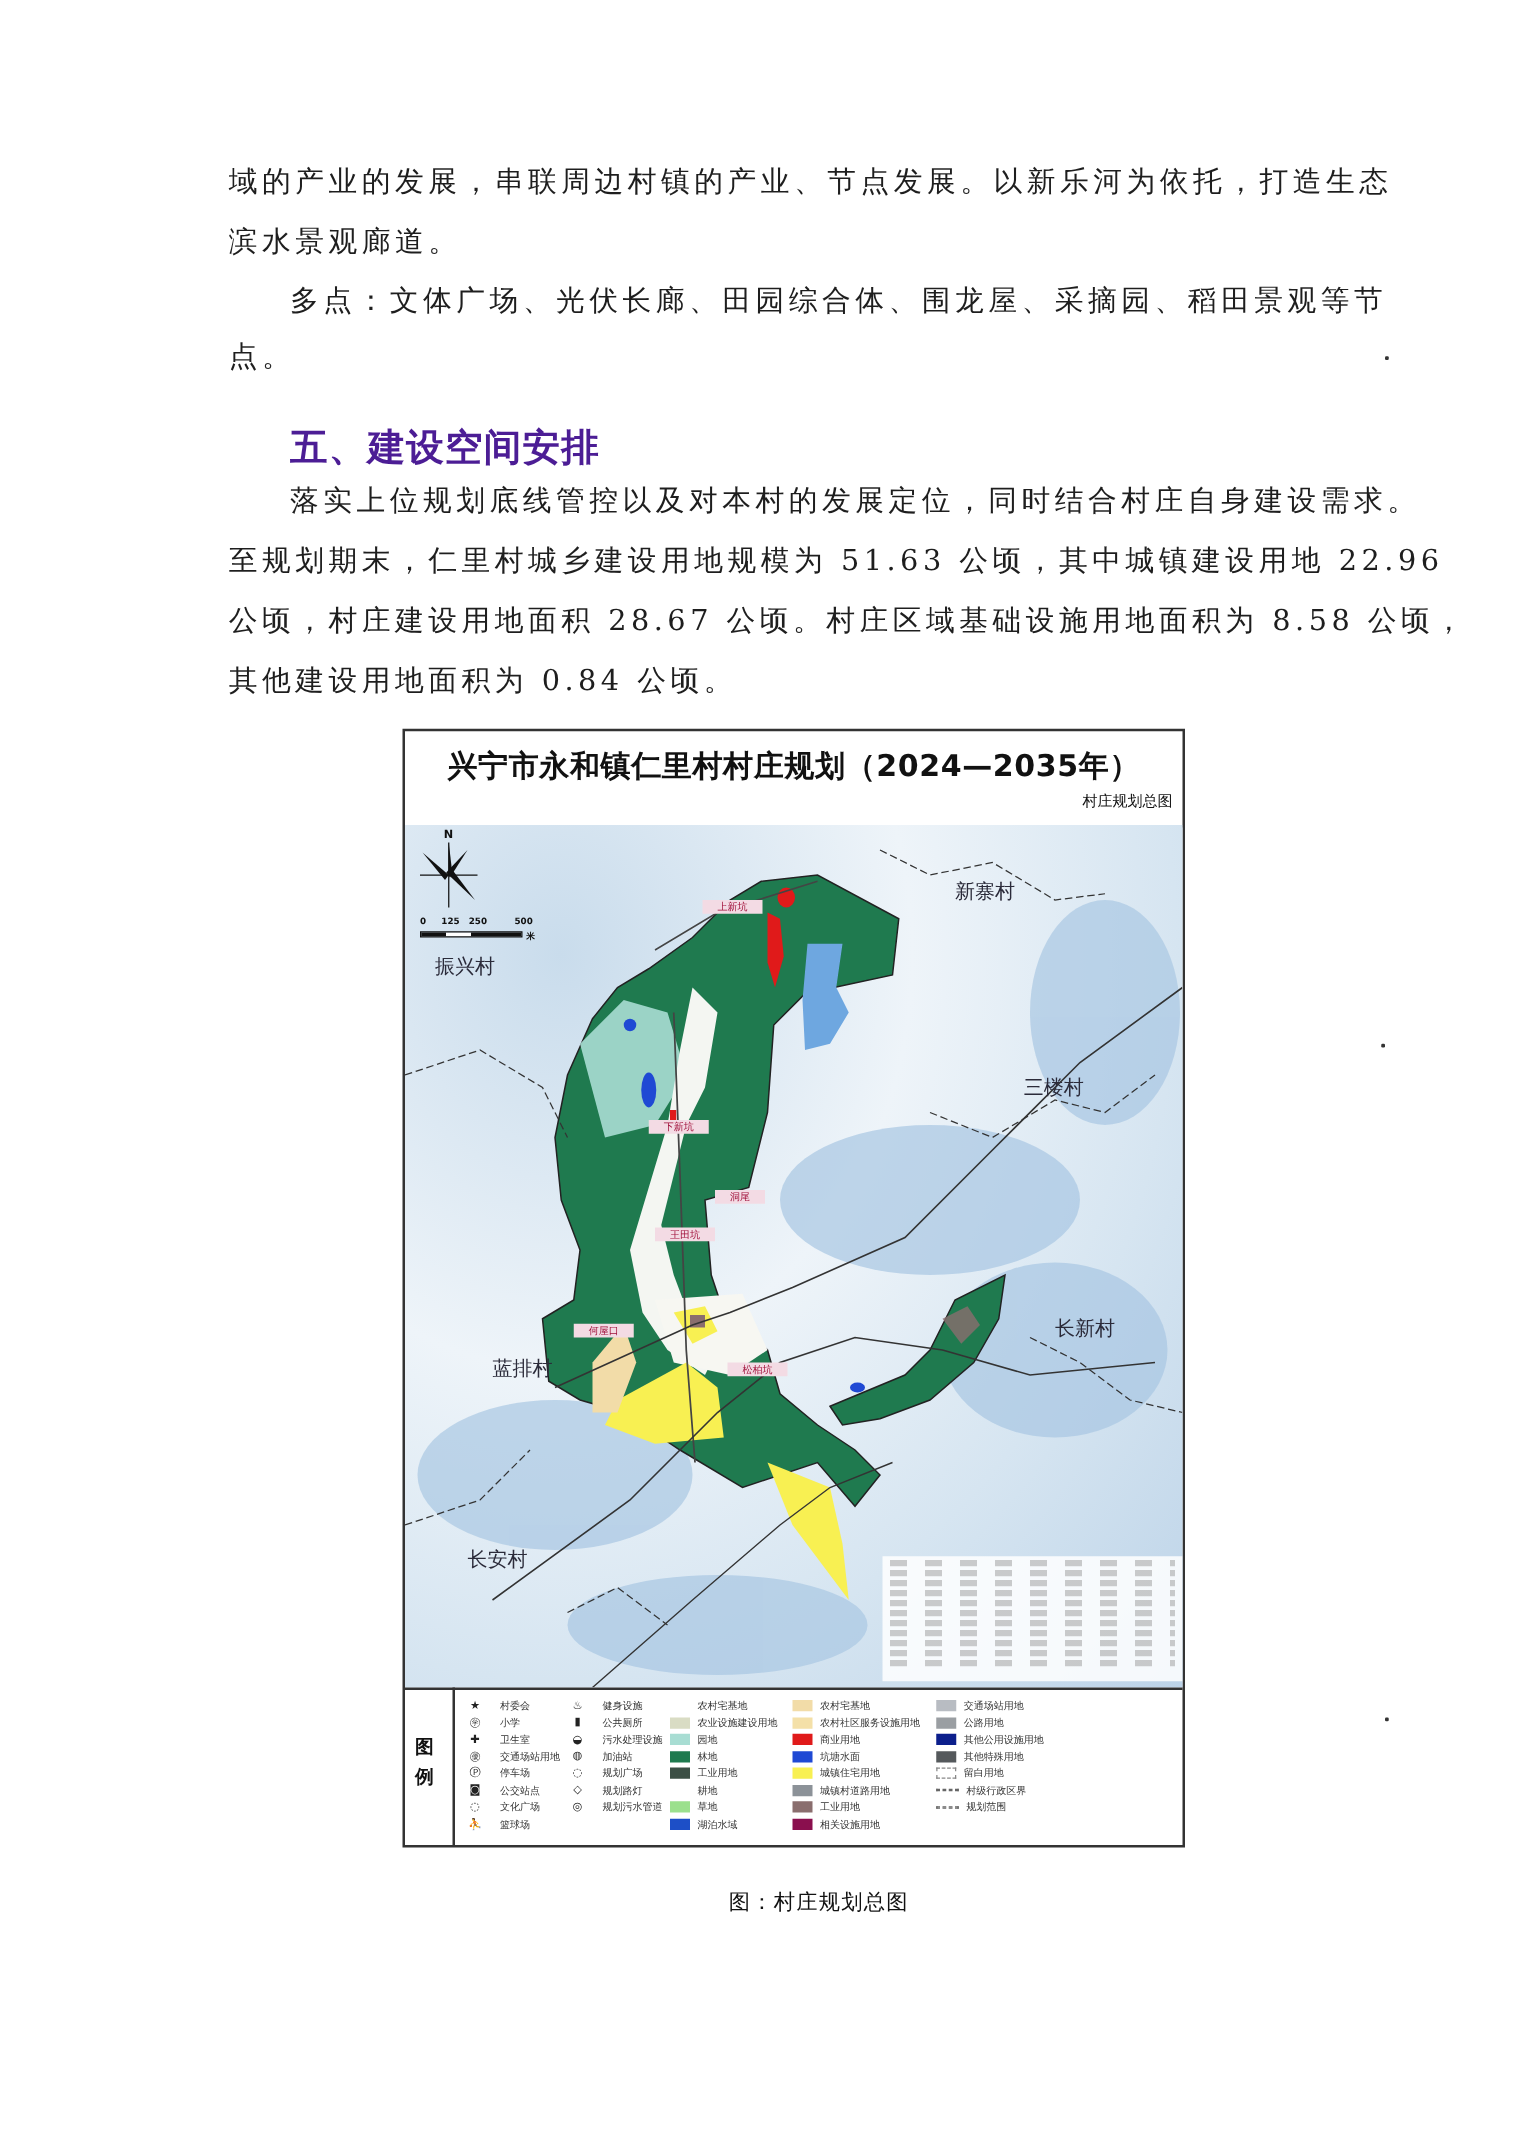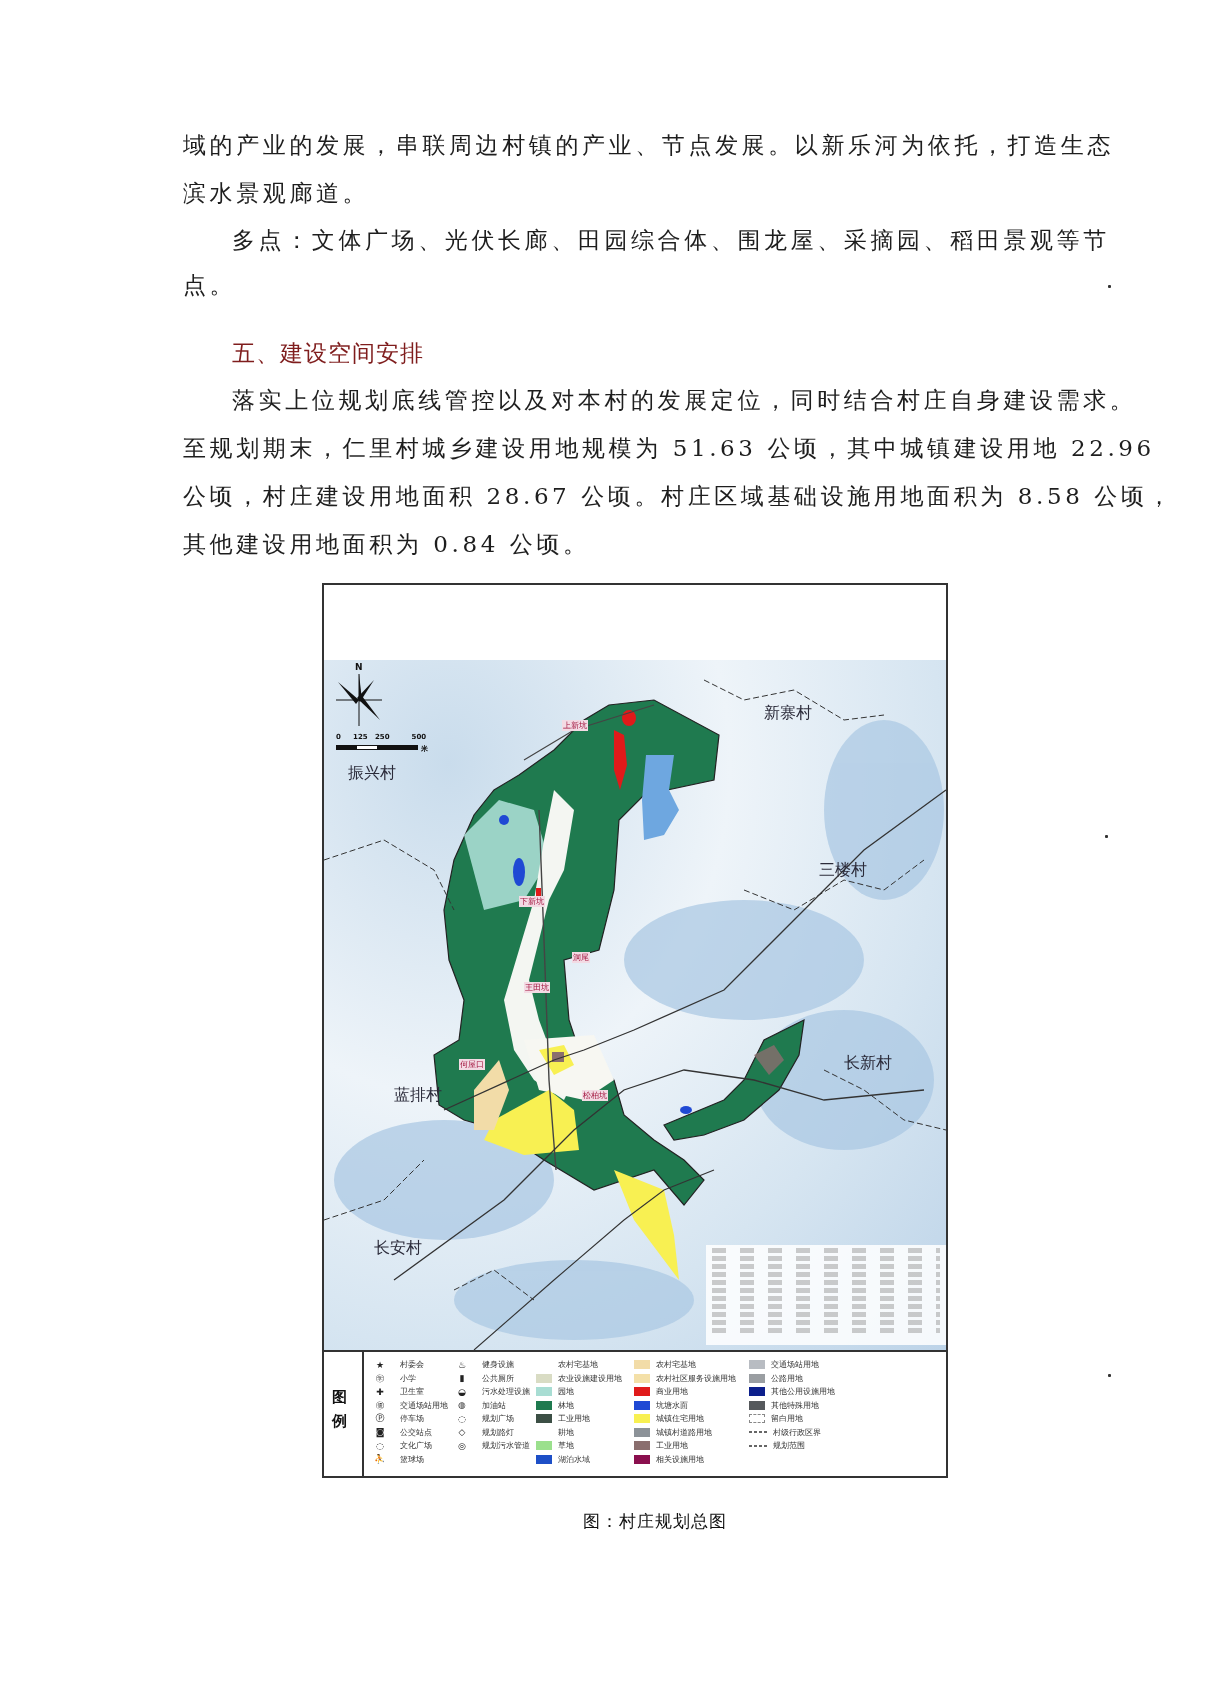--- a/index.html
+++ b/index.html
@@ -1,31 +1,31 @@
 <!DOCTYPE html>
 <html><head>
 <meta charset="utf-8">
 <style>
   html, body { margin:0; padding:0; background:#fff; }
   body { width:1216px; height:1705px; position:relative; overflow:hidden;
          font-family:"DejaVu Serif","Liberation Serif",serif; color:#222; }
   .line { position:absolute; left:183px; font-size:23px; letter-spacing:3.6px; white-space:nowrap; color:#1e1e1e; }
   .indent { left:232px; }
-  .heading { position:absolute; left:232px; top:338px; font-family:"DejaVu Sans","Liberation Sans",sans-serif; font-size:23px; font-weight:normal; letter-spacing:1px; color:#7f1d1d; }
+  .heading { position:absolute; left:232px; top:338px; font-family:"DejaVu Sans","Liberation Sans",sans-serif; font-size:30px; font-weight:bold; letter-spacing:1px; color:#4c1d95; }
   .speck { position:absolute; width:3px; height:3px; background:#333; border-radius:1px; }
 
   .frame { position:absolute; left:322px; top:583px; width:626px; height:895px; border:2px solid #333; background:#fff; box-sizing:border-box; }
   .title-box { position:absolute; left:0; top:0; right:0; height:75px; border-bottom:2px solid #333; }
   .map-title { position:absolute; left:0; right:0; top:12px; text-align:center; font-family:"DejaVu Sans","Liberation Sans",sans-serif; font-weight:bold; font-size:24px; color:#111; letter-spacing:0.5px; }
   .map-subtitle { position:absolute; right:8px; top:48px; font-family:"DejaVu Sans","Liberation Sans",sans-serif; font-size:12px; color:#111; }
   .map-area { position:absolute; left:0; top:75px; right:0; height:690px; border-bottom:2px solid #333; overflow:hidden;
               background: radial-gradient(ellipse at 20% 15%, #c9dcec 0, #eef4f9 40%, #d6e5f1 70%, #bcd3e8 100%); }
   .map-area svg { position:absolute; left:0; top:0; }
   .vlabel { position:absolute; font-family:"DejaVu Sans","Liberation Sans",sans-serif; font-size:16px; color:#2b2b3a; font-weight:normal; }
-  .plabel { position:absolute; font-family:Liberation Serif, serif; font-size:8px; color:#a0103a; background:#f3dbe4; padding:0 1px; }
+  .plabel { position:absolute; font-family:Liberation Serif, serif; font-size:8px; color:#a0103a; background:#f3dbe4; padding:0 12px; }
   .compass { position:absolute; left:18px; top:10px; width:70px; height:80px; }
   .scale { position:absolute; left:12px; top:73px; font-family:"DejaVu Sans","Liberation Sans",sans-serif; font-size:7px; color:#111;font-weight:bold; }
   .scale-bar { position:absolute; left:12px; top:85px; width:82px; height:5px; border:1px solid #111; background:linear-gradient(90deg,#111 0 25%,#fff 25% 50%,#111 50% 100%); box-sizing:border-box; }
   .stats-table { position:absolute; left:382px; top:585px; width:240px; height:100px; background:rgba(255,255,255,0.85); }
   .stats-table .row { height:5px; margin:3px 6px; background:repeating-linear-gradient(90deg,#999 0 14px,transparent 14px 28px); opacity:0.5; }
 
   .legend { position:absolute; left:0; top:765px; right:0; bottom:0; }
   .legend-head { position:absolute; left:0; top:0; bottom:0; width:38px; border-right:2px solid #333; }
   .legend-head span { position:absolute; left:8px; font-family:"DejaVu Sans","Liberation Sans",sans-serif; font-weight:bold; font-size:15px; color:#111; }
   .legend-col { position:absolute; top:8px; }
@@ -47,20 +47,24 @@
 <div class="line indent" style="top:385px">落实上位规划底线管控以及对本村的发展定位，同时结合村庄自身建设需求。</div>
 <div class="line" style="top:433px">至规划期末，仁里村城乡建设用地规模为 51.63 公顷，其中城镇建设用地 22.96</div>
 <div class="line" style="top:481px">公顷，村庄建设用地面积 28.67 公顷。村庄区域基础设施用地面积为 8.58 公顷，</div>
 <div class="line" style="top:529px">其他建设用地面积为 0.84 公顷。</div>
 
 <div class="speck" style="left:1108px;top:285px"></div>
 <div class="speck" style="left:1105px;top:835px"></div>
 <div class="speck" style="left:1108px;top:1374px"></div>
 
 <div class="frame">
+  <div class="title-box">
+    <div class="map-title">兴宁市永和镇仁里村村庄规划（2024—2035年）</div>
+    <div class="map-subtitle">村庄规划总图</div>
+  </div>
 
   <div class="map-area">
     <svg width="622" height="690" viewBox="0 0 622 690">
 
       <g fill="#a9c7e3" opacity="0.7">
         <ellipse cx="420" cy="300" rx="120" ry="60"></ellipse>
         <ellipse cx="520" cy="420" rx="90" ry="70"></ellipse>
         <ellipse cx="120" cy="520" rx="110" ry="60"></ellipse>
         <ellipse cx="250" cy="640" rx="120" ry="40"></ellipse>
         <ellipse cx="560" cy="150" rx="60" ry="90"></ellipse>

